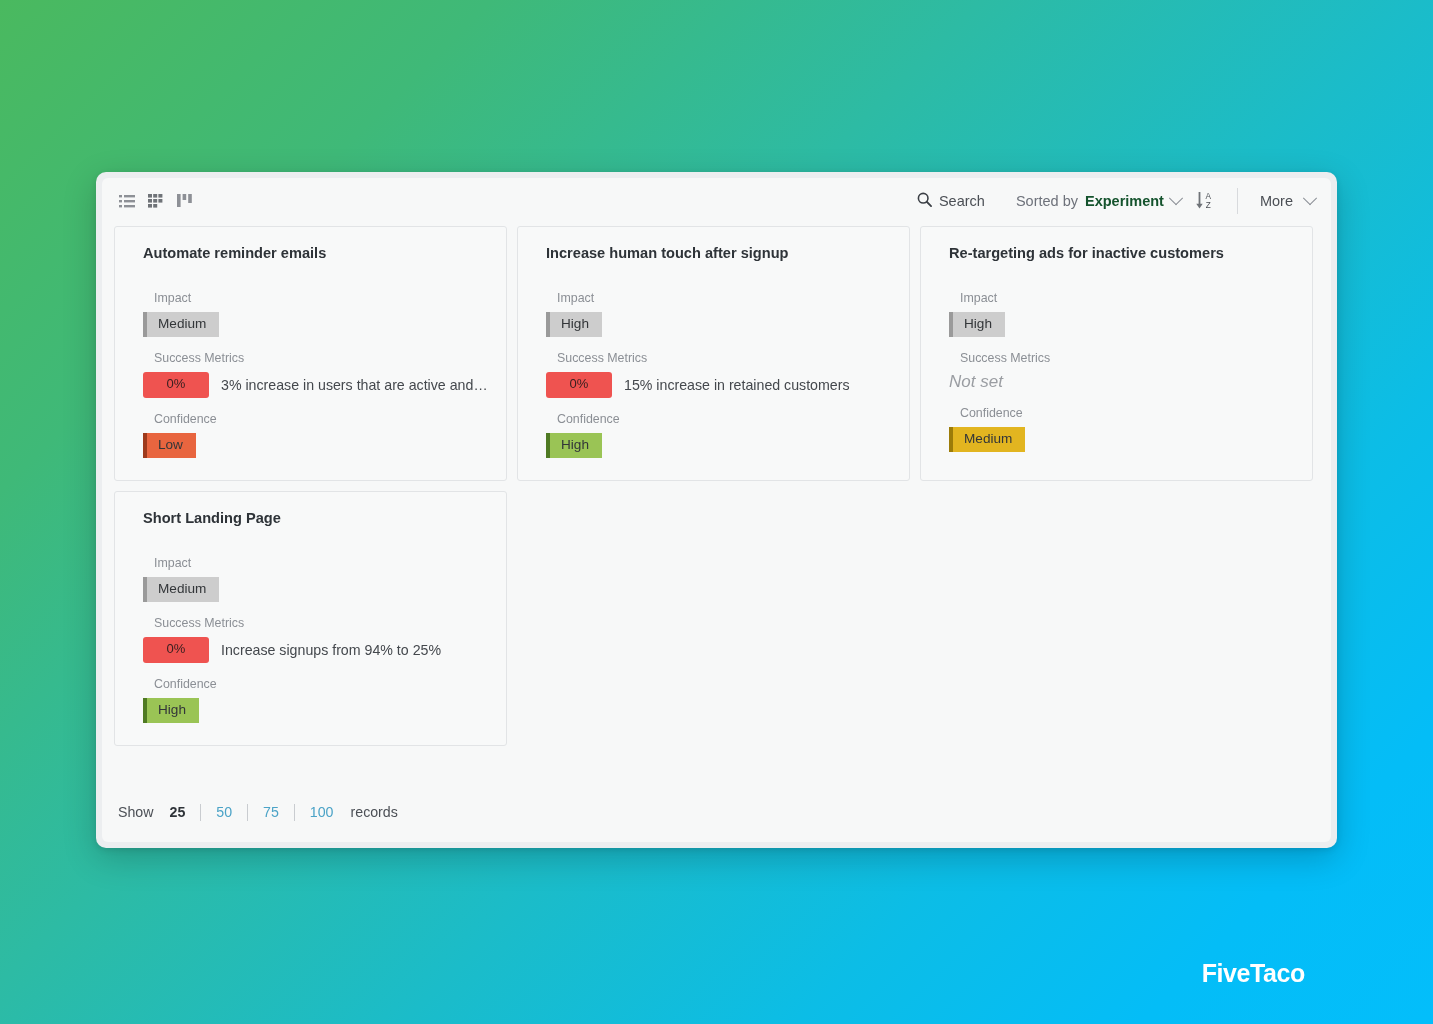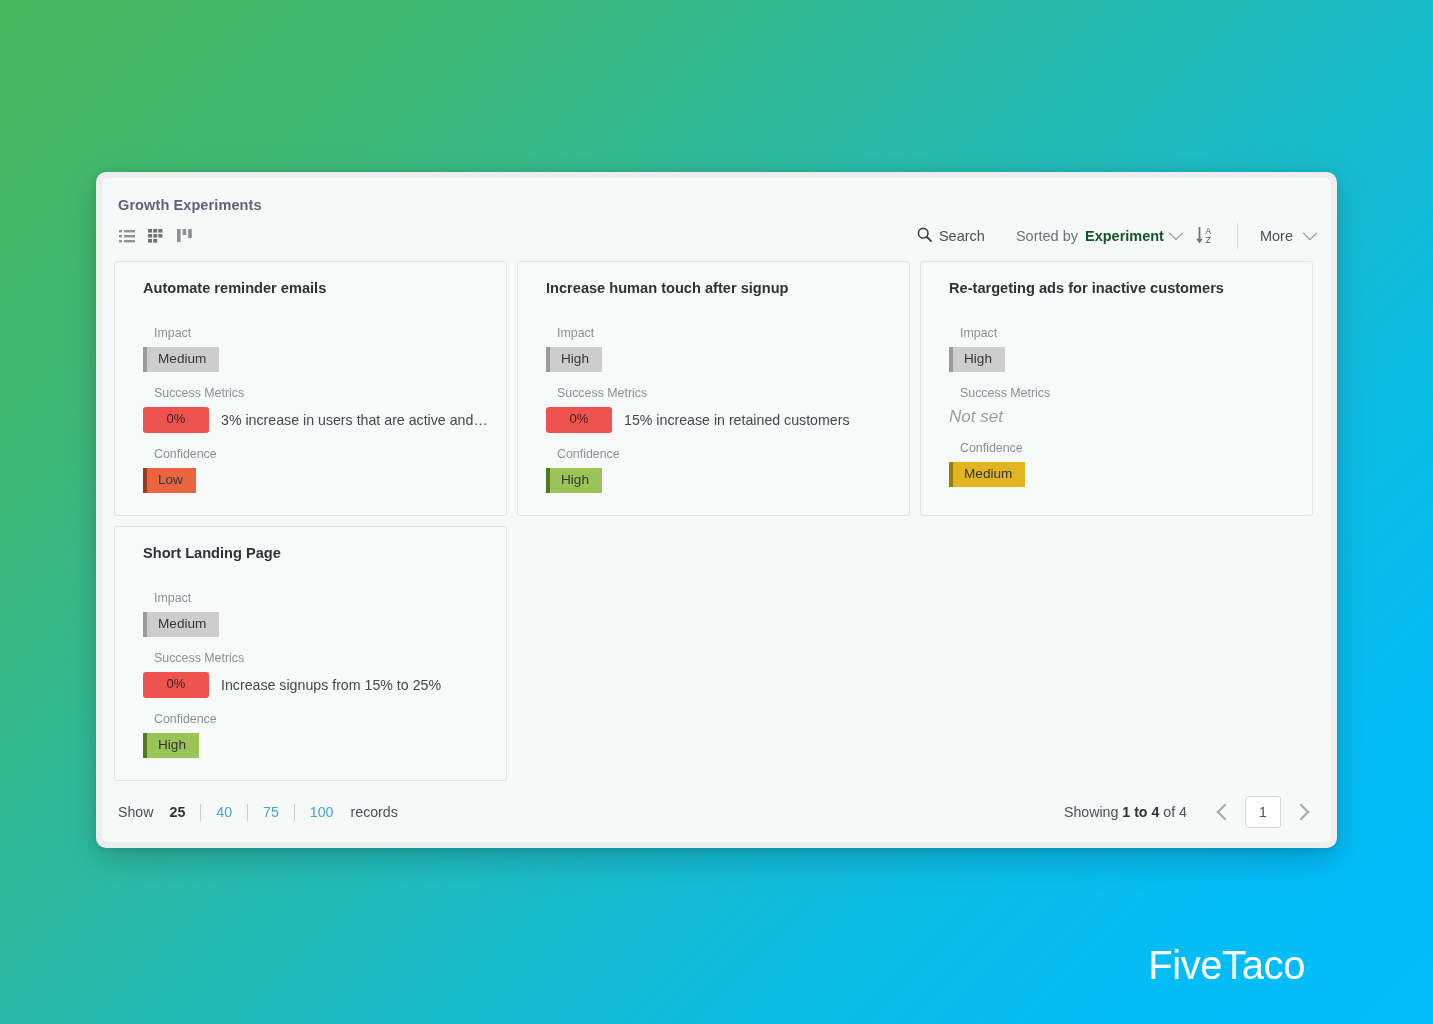--- a/index.html
+++ b/index.html
@@ -251,32 +251,31 @@
     cursor: pointer;
     box-sizing: border-box;
   }
 
   
   .brand {
     position: absolute;
     right: 128px;
     bottom: 36px;
     color: #ffffff;
-    font-size: 40px;
-    font-weight: normal;
+    font-size: 25px;
+    font-weight: bold;
     letter-spacing: -0.4px;
   }
 </style>
 </head>
 <body>
 
 <div class="window-frame">
   <div class="window-inner">
 
-    <div class="app-title">Growth Experiments</div>
 
     <div class="toolbar">
 
       <div class="view-icons">
         <span class="view-icon" title="List view">
           <svg width="16" height="13" viewBox="0 0 16 13" aria-hidden="true">
             <rect x="0" y="0" width="3" height="2.4" fill="#8d9096"></rect>
             <rect x="5" y="0" width="11" height="2.4" fill="#8d9096"></rect>
             <rect x="0" y="5" width="3" height="2.4" fill="#8d9096"></rect>
             <rect x="5" y="5" width="11" height="2.4" fill="#8d9096"></rect>
@@ -403,58 +402,44 @@
       <div class="exp-card">
         <div class="card-title">Short Landing Page</div>
         <div class="field">
           <div class="field-label">Impact</div>
           <span class="badge" style="background: rgb(205, 205, 205); border-left-color: rgb(154, 154, 154);">Medium</span>
         </div>
         <div class="field">
           <div class="field-label">Success Metrics</div>
           <div class="metric-row">
             <span class="pct-badge" style="background: rgb(239, 83, 80);">0%</span>
-            <span class="metric-text">Increase signups from 15% to 25%</span>
+            <span class="metric-text">Increase signups from 94% to 25%</span>
           </div>
         </div>
         <div class="field">
           <div class="field-label">Confidence</div>
           <span class="badge" style="background: rgb(154, 196, 85); border-left-color: rgb(79, 122, 35);">High</span>
         </div>
       </div>
 
     </div>
 
     <div class="footer">
 
       <div class="show-group">
         <span class="show-label">Show</span>
         <span class="rec-active">25</span>
         <span class="rec-sep"></span>
-        <span class="rec-link">40</span>
+        <span class="rec-link">50</span>
         <span class="rec-sep"></span>
         <span class="rec-link">75</span>
         <span class="rec-sep"></span>
         <span class="rec-link">100</span>
         <span class="records-word">records</span>
       </div>
 
-      <div class="page-group">
-        <span class="showing-text">
-          <span>Showing</span>
-          <b>1 to 4</b>
-          <span>of 4</span>
-        </span>
-        <span class="pg-arrow pg-prev">
-            <span></span>
-          </span>
-        <span class="pg-num">1</span>
-        <span class="pg-arrow pg-next">
-            <span></span>
-          </span>
-      </div>
 
     </div>
 
   </div>
 </div>
 
 <div class="brand">FiveTaco</div>
 
 </body></html>

